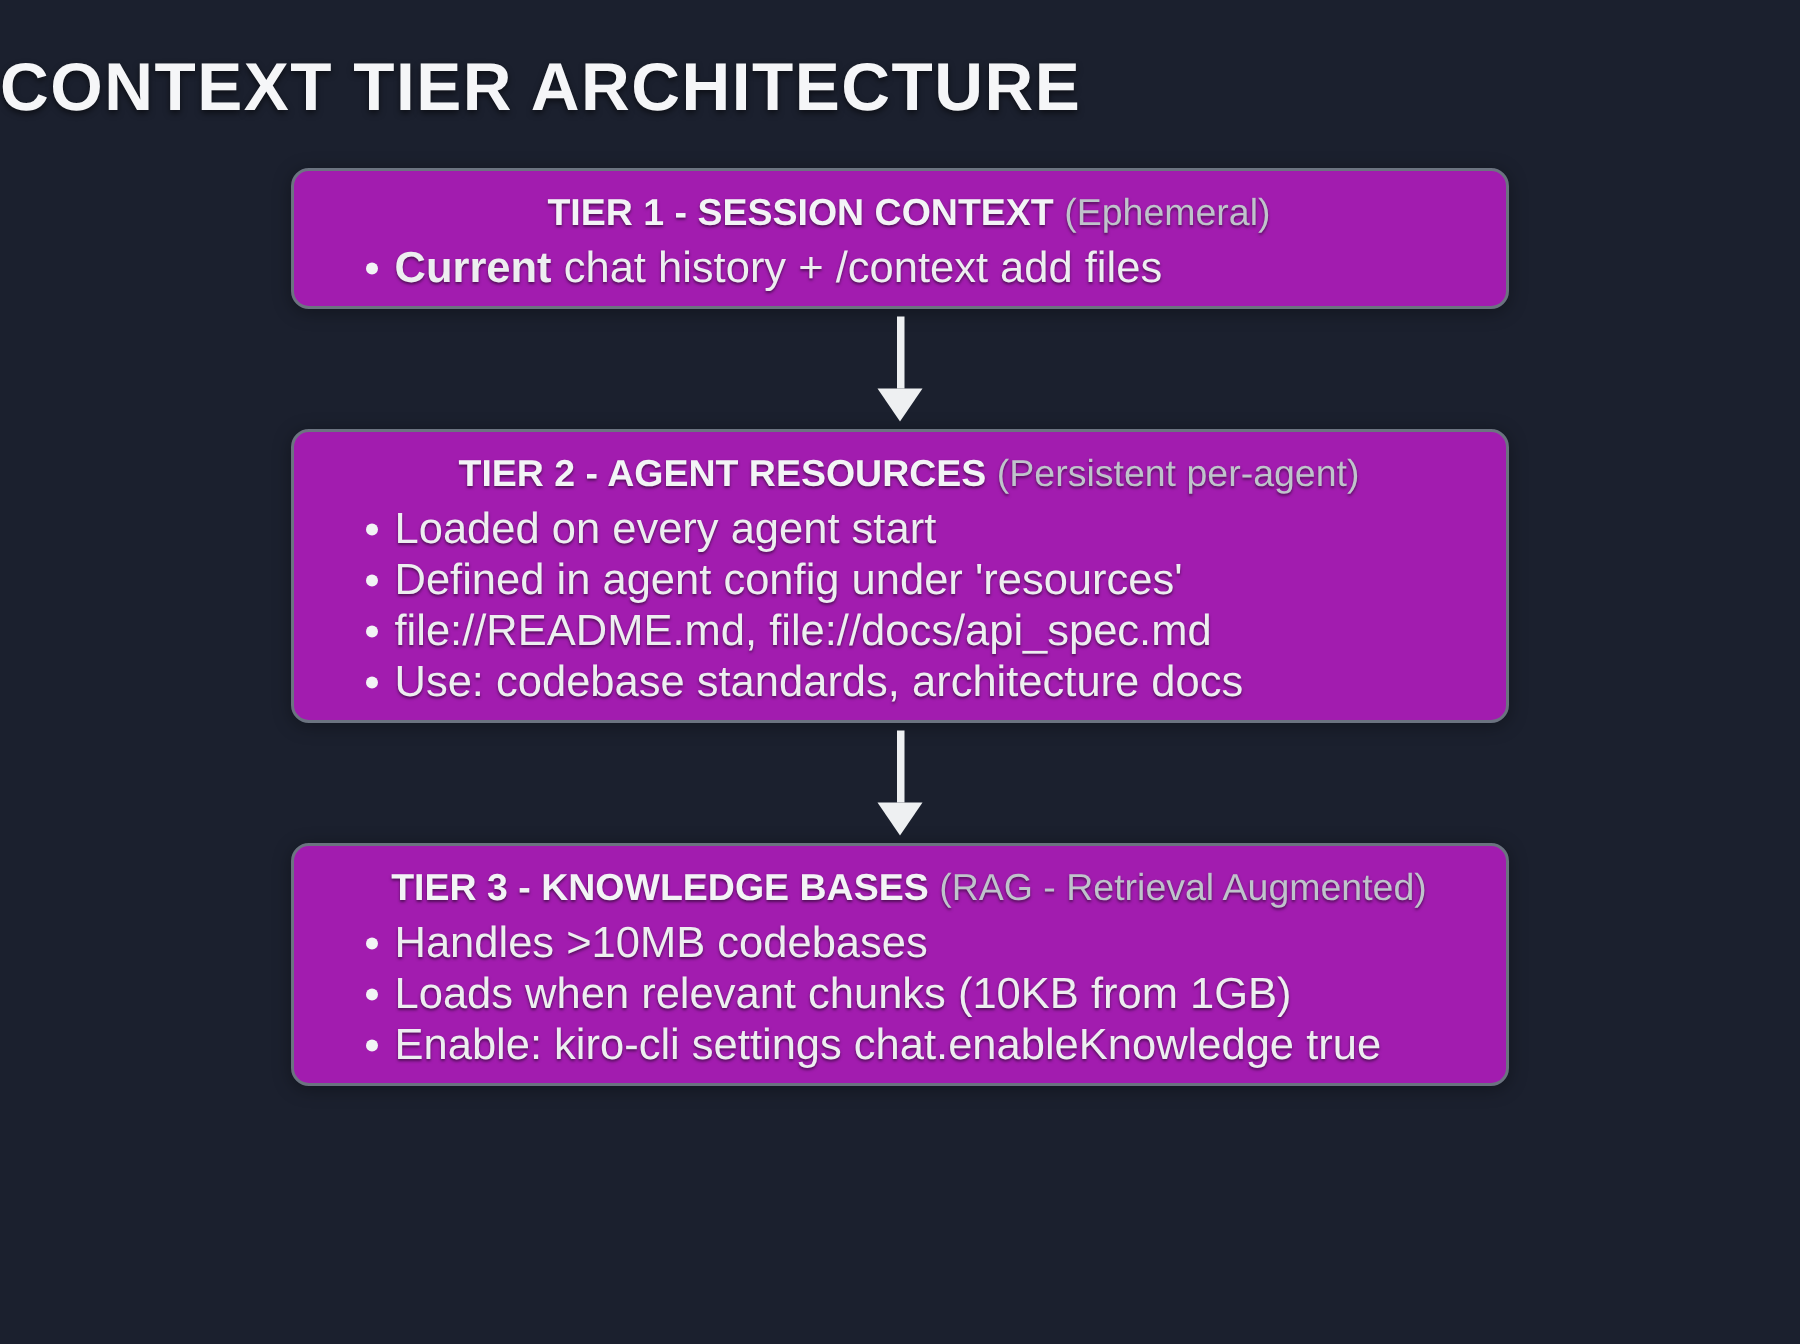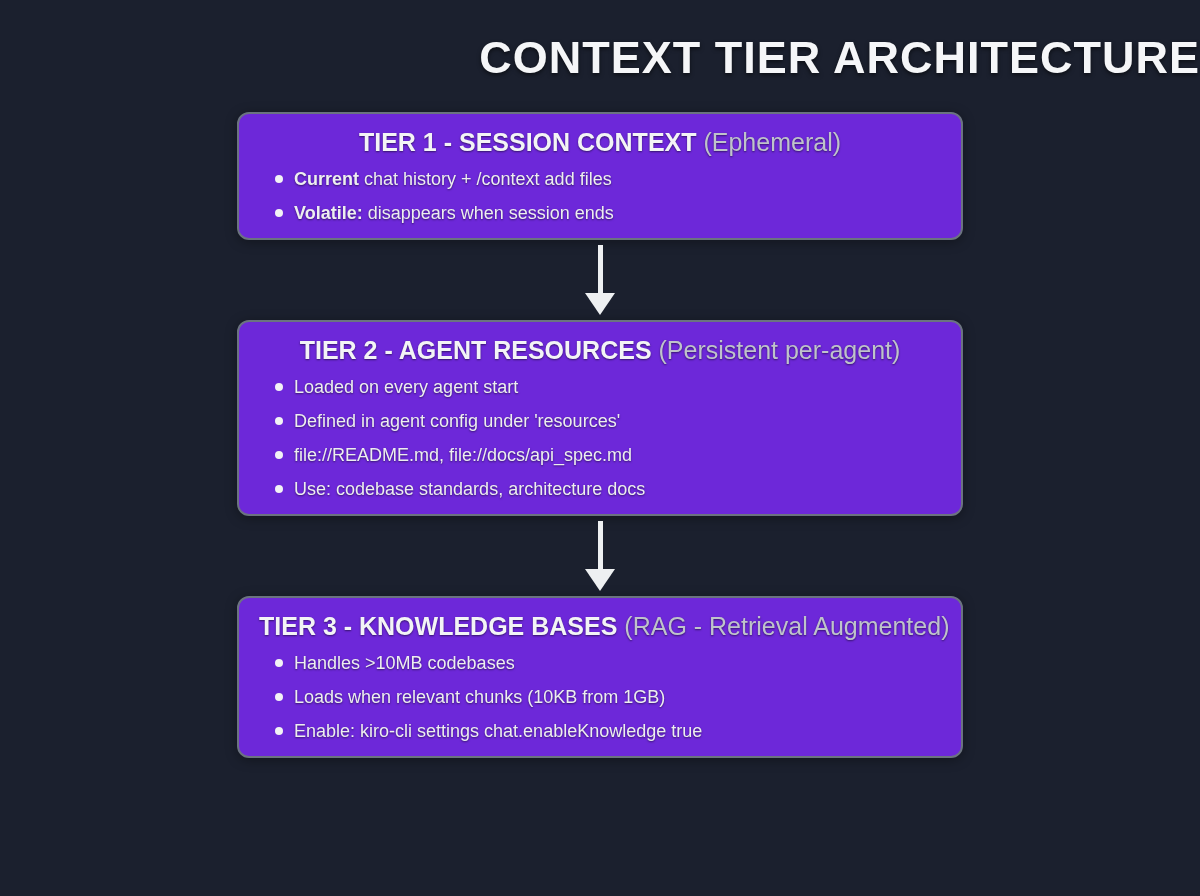--- a/index.html
+++ b/index.html
@@ -13,35 +13,35 @@
     width: 1200px;
     height: 896px;
     background: #1b202e;
     overflow: hidden;
   }
   .diagram-title {
     margin: 0;
     padding-top: 34px;
     height: 48px;
     line-height: 48px;
-    text-align: right;
+    text-align: left;
     font-size: 45px;
     font-weight: 700;
     letter-spacing: 1px;
     color: #f5f6f8;
     text-shadow: 0 2px 4px rgba(0,0,0,0.55);
   }
   .tier {
     box-sizing: border-box;
-    width: 726px;
+    width: 812px;
     margin: 0 auto;
     border: 2px solid #6b7380;
     border-radius: 12px;
-    background: #6d28d9;
-    padding: 10px 20px 8px 20px;
+    background: #a21caf;
+    padding: 10px 20px 8px 32px;
     box-shadow: 0 2px 12px rgba(0,0,0,0.35);
   }
   .tier-first { margin-top: 30px; }
   .tier-header {
     text-align: center;
     font-size: 25px;
     line-height: 36px;
     color: #f3f4f6;
     text-shadow: 0 1px 2px rgba(0,0,0,0.5);
     white-space: nowrap;
@@ -49,21 +49,21 @@
   .hb { font-weight: 700; }
   .hq { font-weight: 400; color: #bfc3cb; }
   .tier ul {
     list-style: none;
     margin: 2px 0 0 0;
     padding: 0 0 0 14px;
   }
   .tier li {
     position: relative;
     padding-left: 21px;
-    font-size: 18px;
+    font-size: 29px;
     line-height: 34px;
     color: #edeef0;
     text-shadow: 0 1px 2px rgba(0,0,0,0.5);
     white-space: nowrap;
   }
   .tier li::before {
     content: "";
     position: absolute;
     left: 2px;
     top: 13px;
@@ -102,21 +102,20 @@
 
   <h1 class="diagram-title">CONTEXT TIER ARCHITECTURE</h1>
 
   <section class="tier tier-first">
     <div class="tier-header">
       <span class="hb">TIER 1 - SESSION CONTEXT</span>
       <span class="hq">(Ephemeral)</span>
     </div>
     <ul>
       <li><span class="b">Current</span><span> chat history + /context add files</span></li>
-      <li><span class="b">Volatile:</span><span> disappears when session ends</span></li>
     </ul>
   </section>
 
   <div class="arrow">
     <div class="stem"></div>
     <div class="head"></div>
   </div>
 
   <section class="tier">
     <div class="tier-header">

